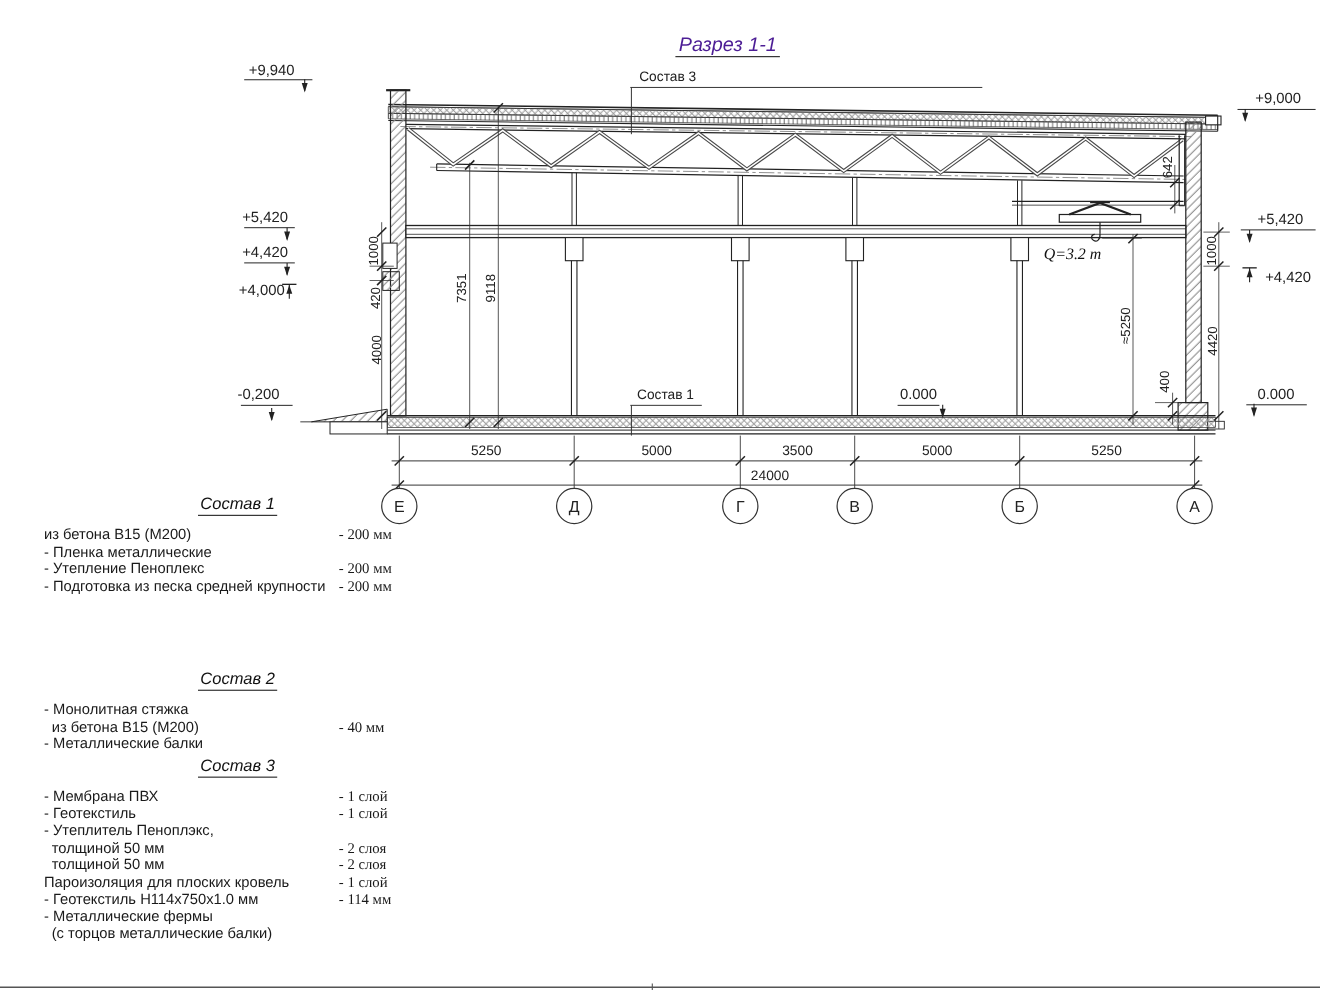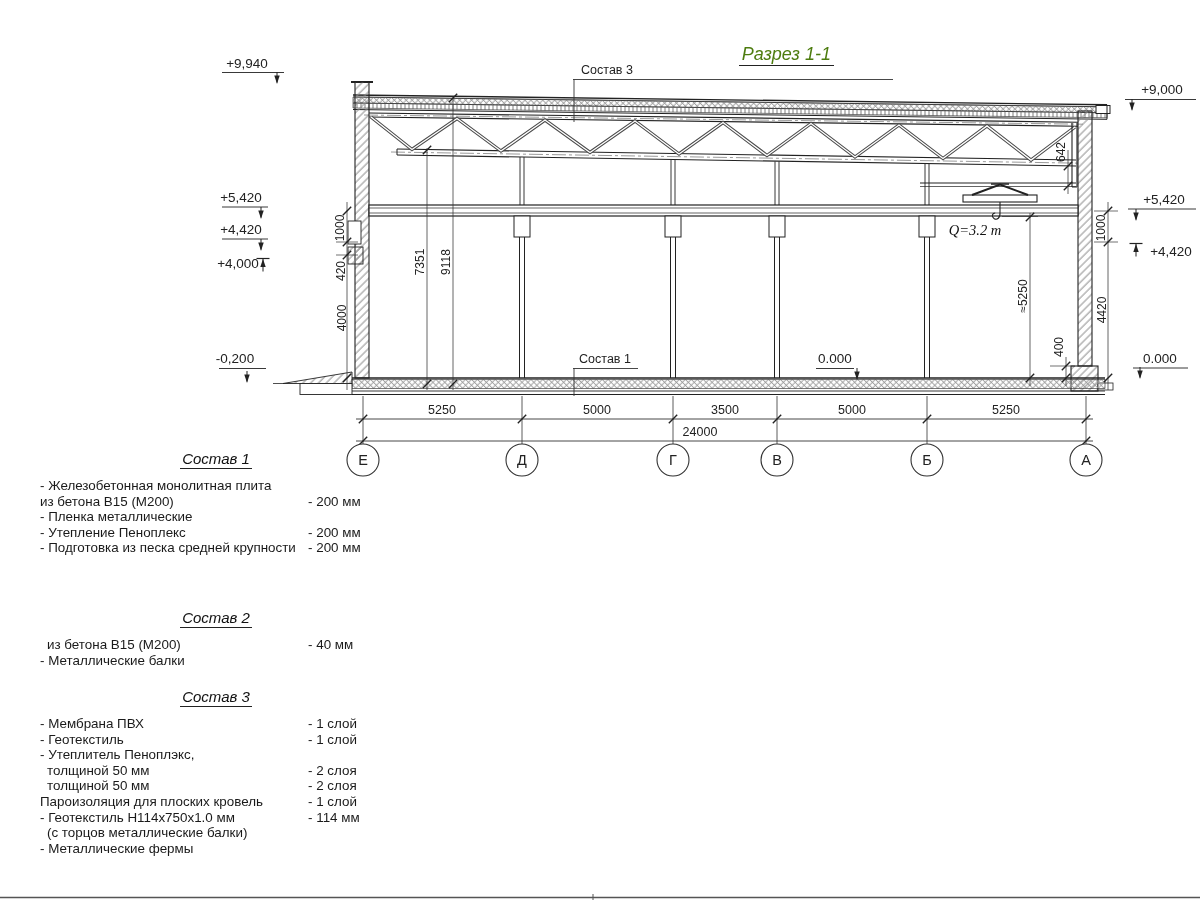--- a/index.html
+++ b/index.html
@@ -1,28 +1,28 @@
 <!DOCTYPE html>
 <html><head>
 <meta charset="utf-8">
 <style>
   html,body{margin:0;padding:0;}
   body{width:1200px;height:900px;position:relative;background:#fff;overflow:hidden;
        font-family:"Liberation Sans",sans-serif;color:#1a1a1a;}
-  .title{position:absolute;left:614px;top:44px;width:220px;text-align:right;
-         font:italic 18px "Liberation Sans",sans-serif;color:#4d7c0f;}
+  .title{position:absolute;left:614px;top:30px;width:220px;text-align:left;
+         font:italic 18px "Liberation Sans",sans-serif;color:#4c1d95;}
   .title span{border-bottom:1.4px solid #222;padding:0 3px 1px 3px;}
   svg{position:absolute;left:0;top:0;}
   .lists{position:absolute;left:40px;top:0;width:352px;}
   .sec{position:absolute;left:0;width:352px;}
   .sec h3{margin:0 0 11px 0;text-align:center;font:italic 15px "Liberation Sans",sans-serif;
           font-weight:bold;color:#111;}
   .sec h3 span{border-bottom:1.2px solid #222;padding:0 2px 1px 2px;font-weight:normal;}
   .row{position:relative;height:15.6px;font-size:13.4px;line-height:15.6px;white-space:nowrap;}
-  .row .val{position:absolute;left:268px;top:0;}
+  .row .val{position:absolute;left:268px;top:0;font-family:Liberation Serif, serif;}
   .row.ind{padding-left:7px;}
   #s1{top:450px;} #s2{top:609px;} #s3{top:688px;}
 </style>
 </head>
 <body>
 
 <div class="title"><span>Разрез 1-1</span></div>
 
 <svg width="1200" height="900" viewBox="0 0 1200 900">
   <defs>
@@ -326,39 +326,39 @@
   <g stroke="#555">
     <line x1="0" y1="897.5" x2="1200" y2="897.5" stroke-width="1.5"></line>
     <line x1="593" y1="894" x2="593" y2="900" stroke-width="1"></line>
   </g>
 </svg>
 
 <div class="lists">
 
   <section class="sec" id="s1">
     <h3><span>Состав 1</span></h3>
-    <div class="row"><span>- Железобетонная  монолитная плита</span></div>
     <div class="row"><span>из бетона  В15 (М200)</span><span class="val">- 200 мм</span></div>
     <div class="row"><span>- Пленка металлические</span></div>
     <div class="row"><span>- Утепление Пеноплекс</span><span class="val">- 200 мм</span></div>
     <div class="row"><span>- Подготовка из песка средней  крупности</span><span class="val">- 200 мм</span></div>
   </section>
 
   <section class="sec" id="s2">
     <h3><span>Состав 2</span></h3>
+    <div class="row"><span>- Монолитная стяжка</span></div>
     <div class="row ind"><span>из бетона В15 (М200)</span><span class="val">- 40 мм</span></div>
     <div class="row"><span>- Металлические балки</span></div>
   </section>
 
   <section class="sec" id="s3">
     <h3><span>Состав 3</span></h3>
     <div class="row"><span>- Мембрана ПВХ</span><span class="val">- 1 слой</span></div>
     <div class="row"><span>- Геотекстиль</span><span class="val">- 1 слой</span></div>
     <div class="row"><span>- Утеплитель Пеноплэкс,</span></div>
     <div class="row ind"><span>толщиной 50 мм</span><span class="val">- 2 слоя</span></div>
     <div class="row ind"><span>толщиной 50 мм</span><span class="val">- 2 слоя</span></div>
     <div class="row"><span>Пароизоляция для плоских кровель</span><span class="val">- 1 слой</span></div>
     <div class="row"><span>- Геотекстиль Н114х750х1.0 мм</span><span class="val">- 114 мм</span></div>
+    <div class="row"><span>- Металлические фермы</span></div>
     <div class="row ind"><span>(с торцов металлические балки)</span></div>
-    <div class="row"><span>- Металлические фермы</span></div>
   </section>
 
 </div>
 
 </body></html>

